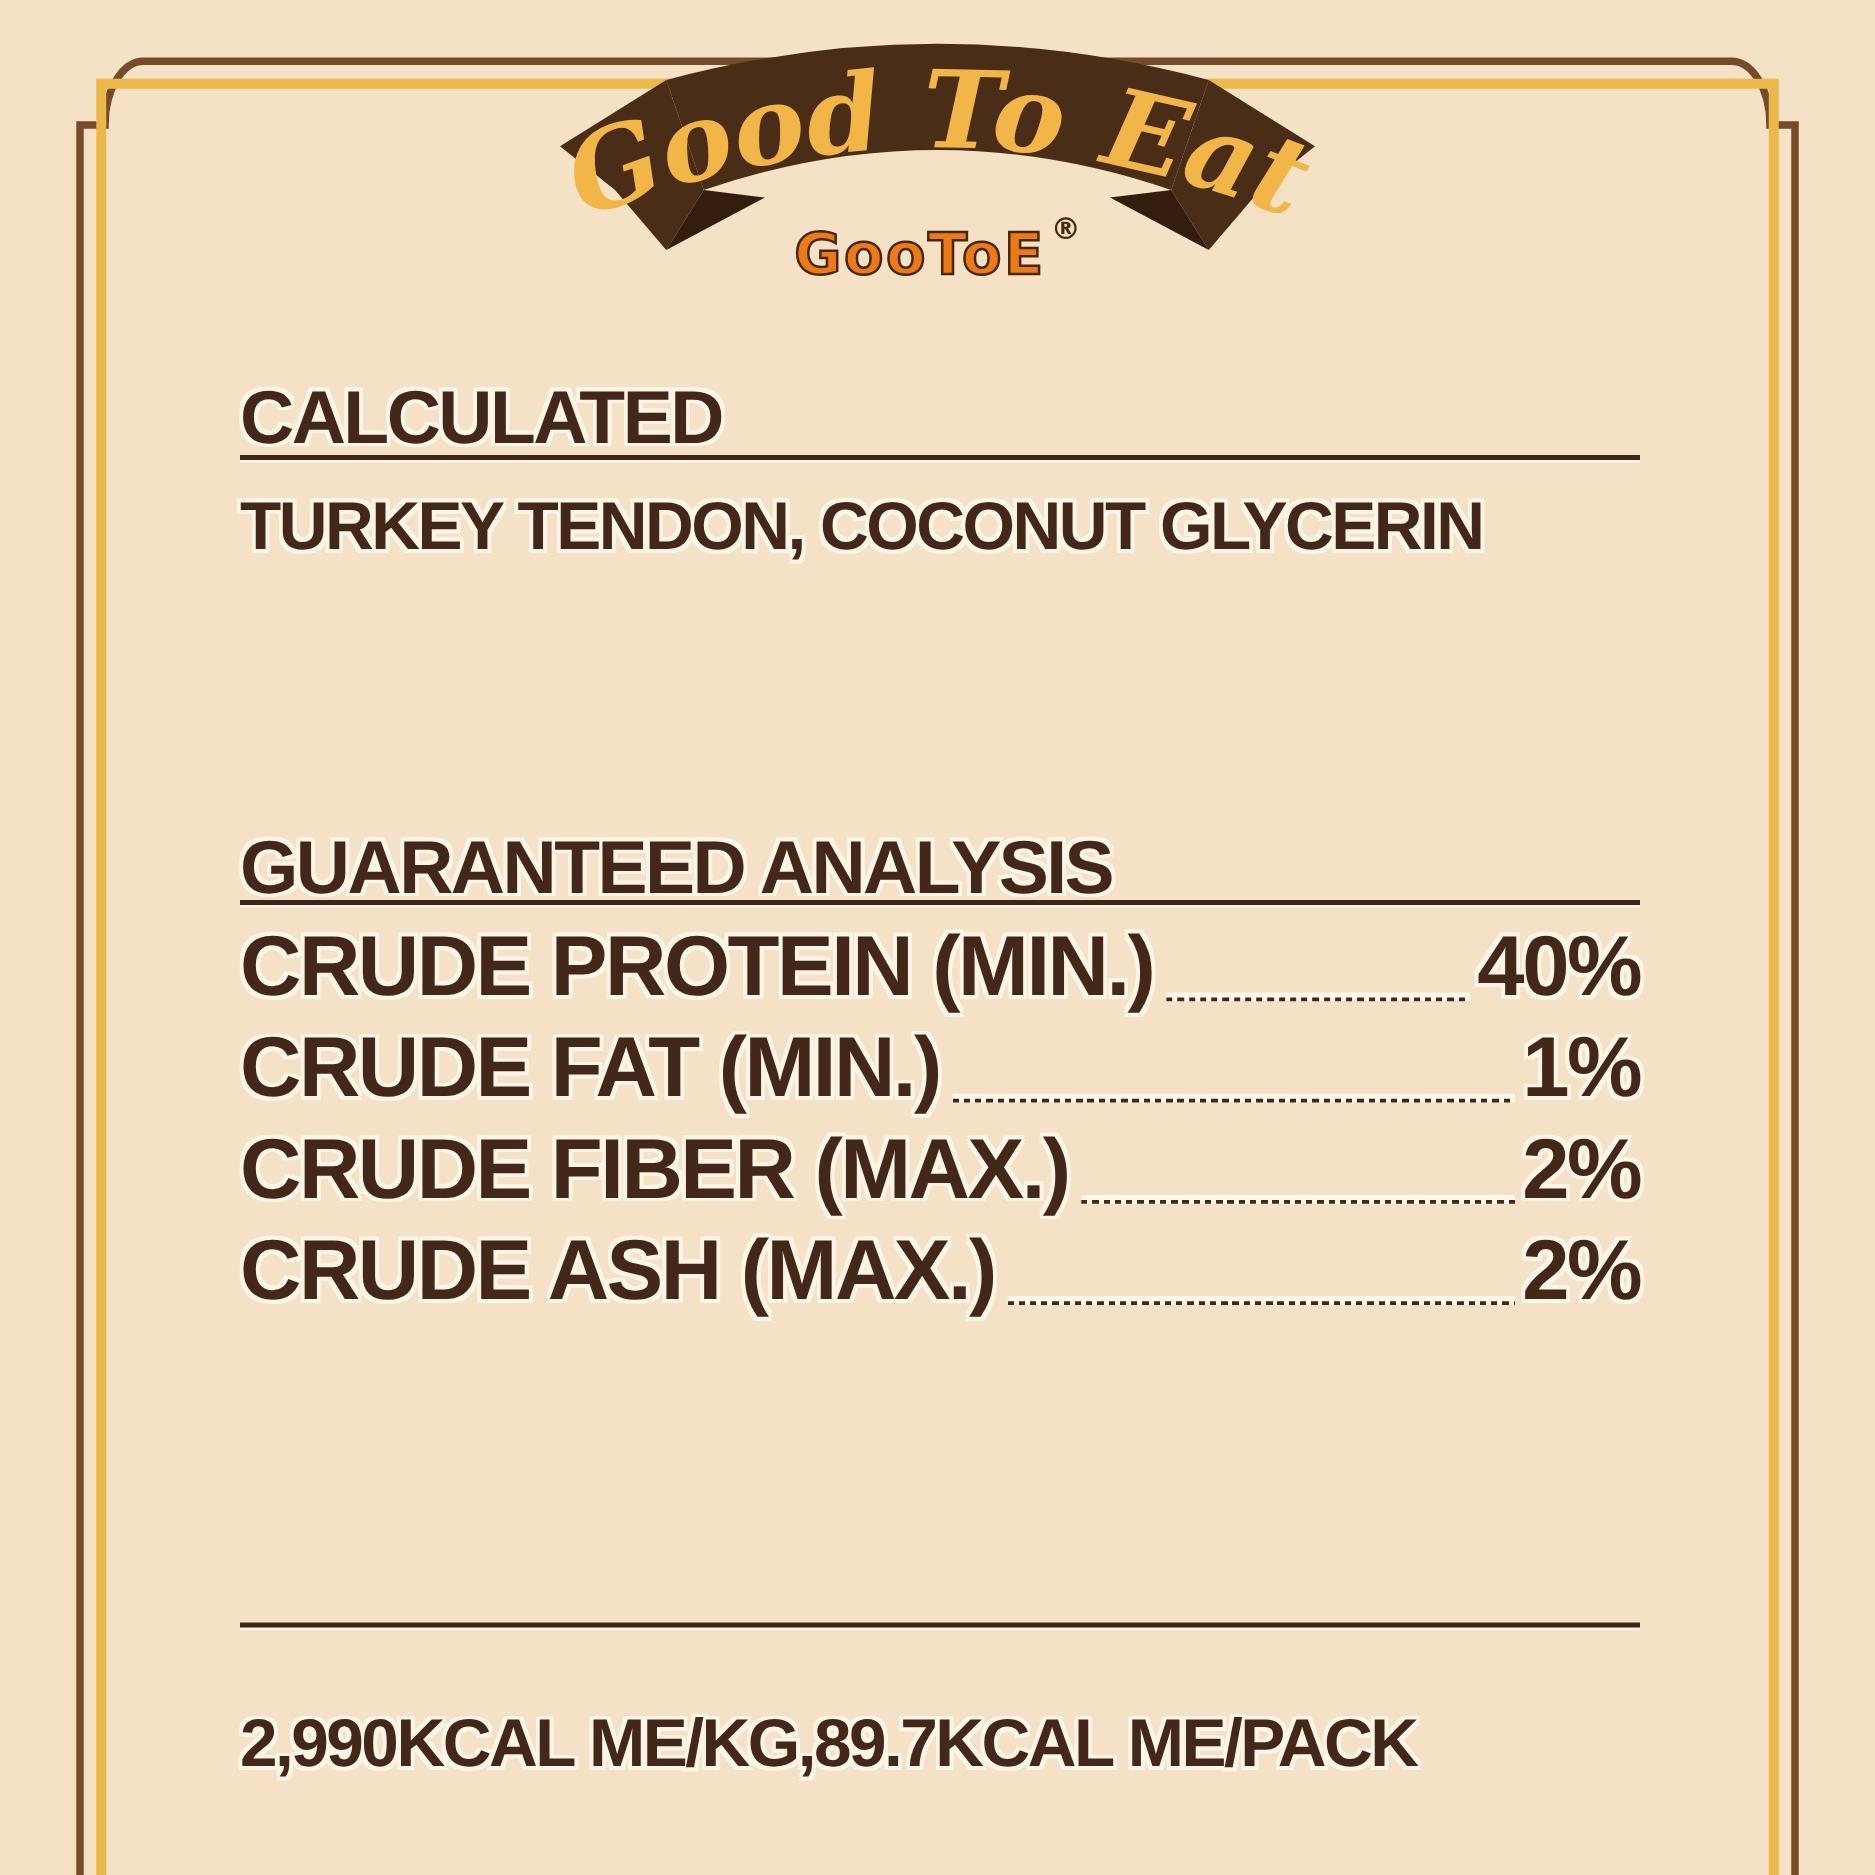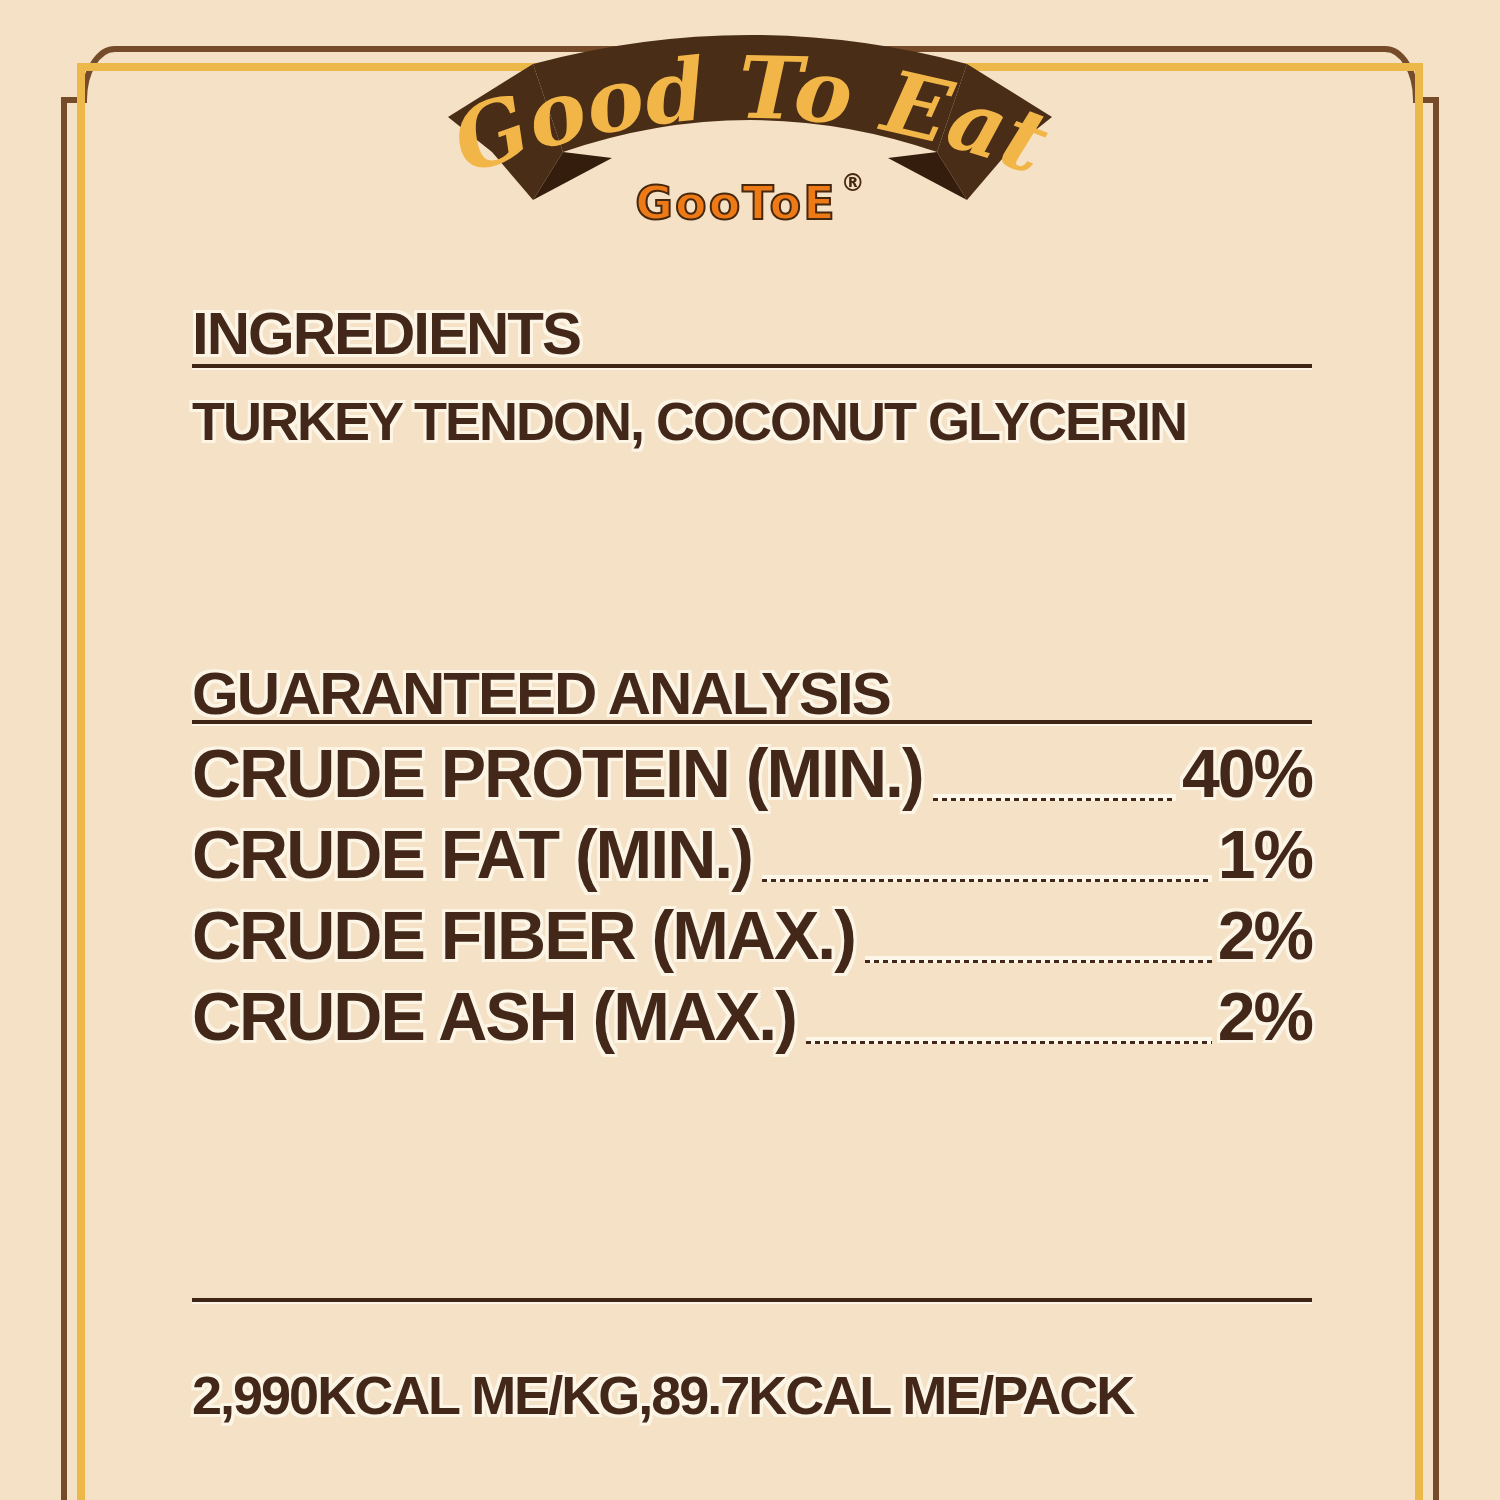--- a/index.html
+++ b/index.html
@@ -75,21 +75,21 @@
     <path d="M 937 152 L 967 200 L 888 158 Z" fill="#341d0c"></path>
     <path d="M 533 64 Q 750 6 967 64 L 937 152 Q 750 88 563 152 Z" fill="#4a2d17"></path>
     <path id="banner-arc" d="M 470 174 Q 750 62 1030 174" fill="none"></path>
     <text font-size="86" font-style="italic" font-weight="bold" font-family="DejaVu Serif, serif" fill="#f1b647" text-anchor="middle">
       <textPath href="#banner-arc" startOffset="50%">Good To Eat</textPath>
     </text>
   </svg>
 
   <div class="abs logo"><span>GooToE</span><span class="rmark">®</span></div>
 
-  <div class="abs halo h1" style="left:192px; top:304px">INGREDIENTS</div>
+  <div class="abs halo h1" style="left:192px; top:304px">CALCULATED</div>
   <div class="abs rule" style="top:364px"></div>
   <div class="abs halo h1" style="left:192px; top:664px">GUARANTEED ANALYSIS</div>
 
   <div class="abs halo body-text" style="left:192px; top:394px">TURKEY TENDON, COCONUT GLYCERIN</div>
   <div class="abs rule" style="top:720px"></div>
 
   <div class="abs ga-rows">
     <div class="ga-row">
       <span class="halo ga-label">CRUDE PROTEIN (MIN.)</span>
       <span class="ga-leader"></span>

